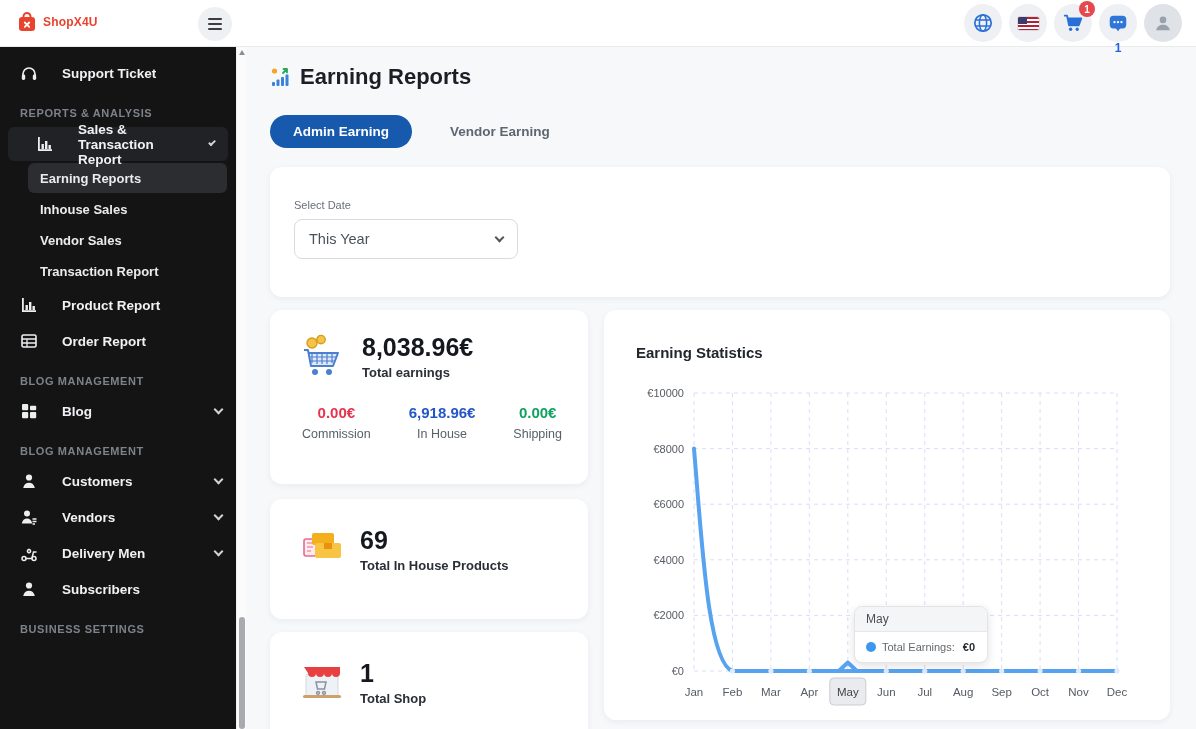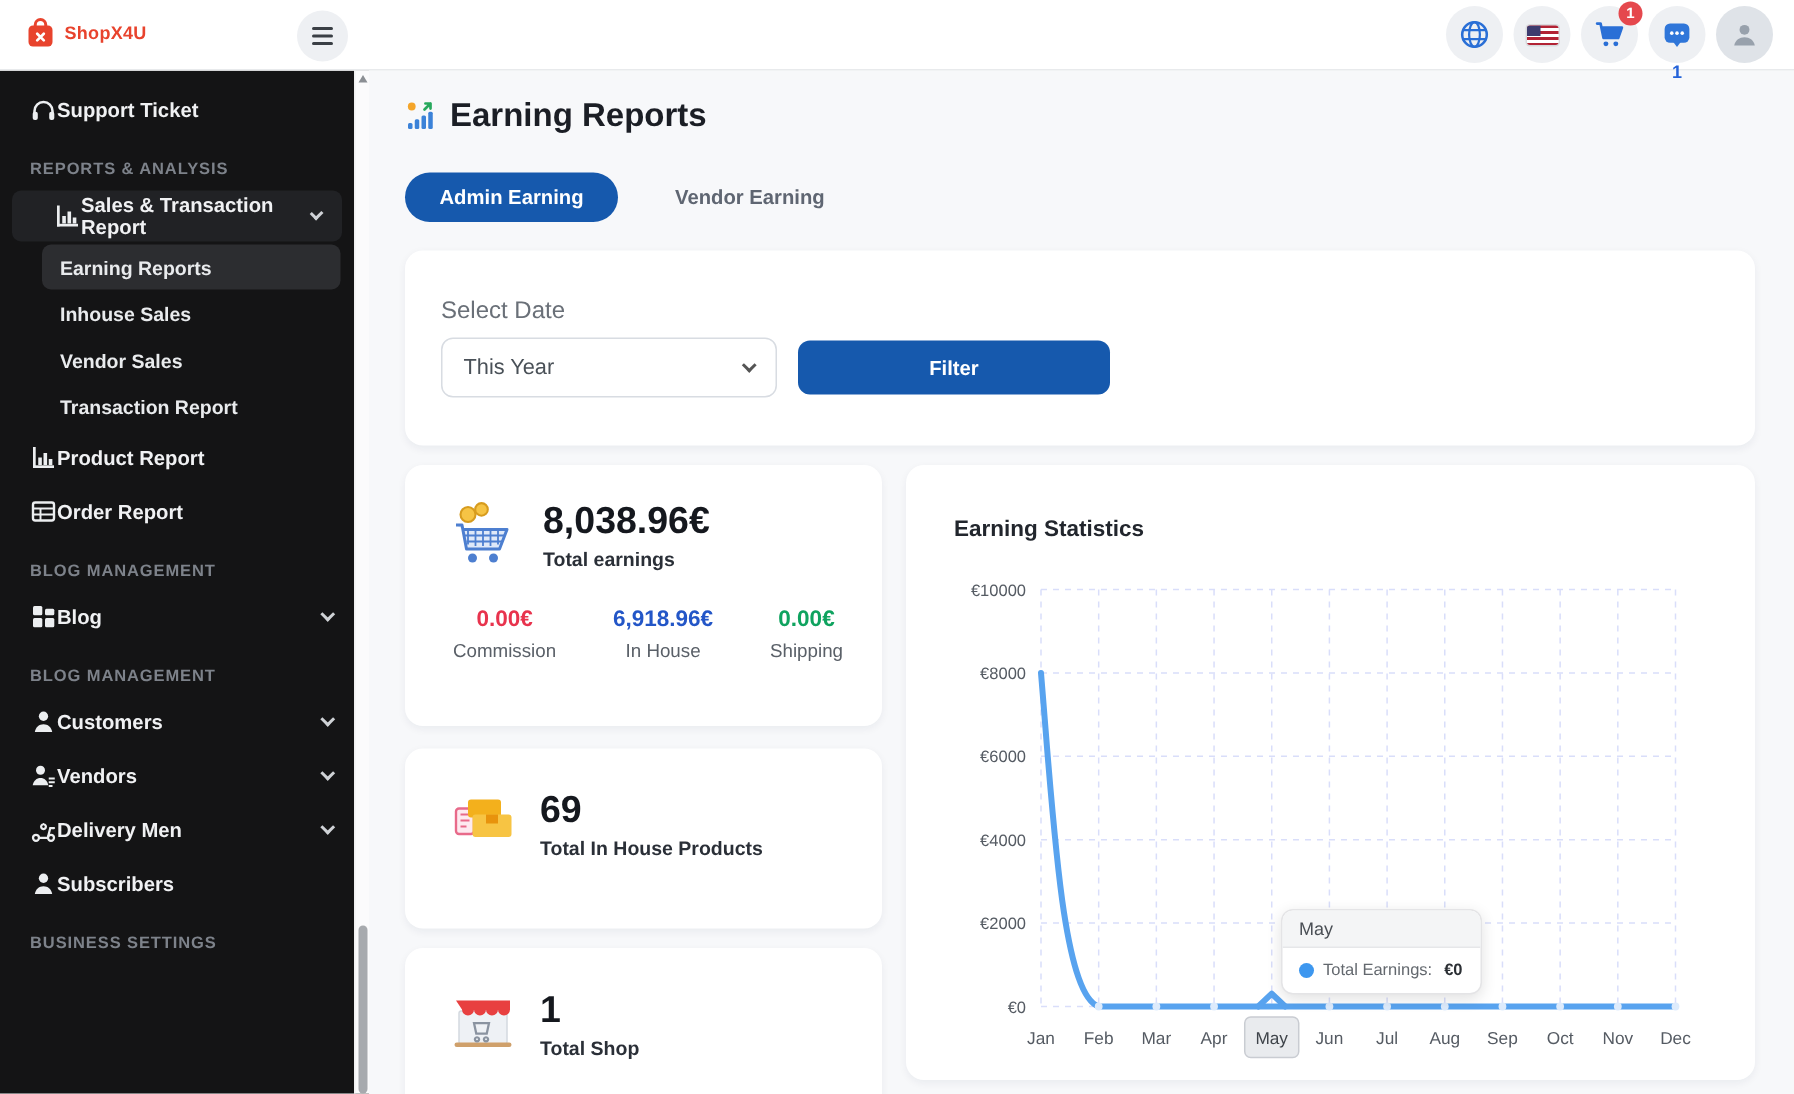--- a/index.html
+++ b/index.html
@@ -19,21 +19,21 @@
   .icon-btn.avatar { background:#dfe3e8; }
   .badge { position:absolute; top:-3px; right:-3px; min-width:16px; height:16px; border-radius:8px; background:#e5484d; color:#fff; font-size:10px; font-weight:700; display:flex; align-items:center; justify-content:center; padding:0 4px; }
   .chat-count { position:absolute; top:37px; left:0; right:0; text-align:center; color:#2563d9; font-size:12px; font-weight:700; }
   .flag { width:21px; height:13px; border-radius:2px; position:relative; overflow:hidden; background:repeating-linear-gradient(to bottom,#b22234 0 2px,#fff 2px 4px); box-shadow:0 0 0 1px #d8dadd; }
   .flag .canton { position:absolute; left:0; top:0; width:9px; height:7px; background:#3c3b6e; }
 
   
   .sidebar { position:absolute; left:0; top:47px; width:246px; height:682px; background:#141415; }
   .side-nav { position:absolute; left:0; top:0; width:236px; height:682px; overflow:hidden; padding-top:8px; }
   .s-section { padding:16px 20px 6px 20px; color:#7d828a; font-size:11px; font-weight:700; letter-spacing:.6px; }
-  .s-link { display:flex; align-items:center; gap:0; height:36px; padding:0 14px 0 20px; color:#f0f1f3; font-size:13.5px; font-weight:600; cursor:pointer; }
+  .s-link { display:flex; align-items:center; gap:24px; height:36px; padding:0 14px 0 20px; color:#f0f1f3; font-size:13.5px; font-weight:600; cursor:pointer; }
   .s-link.highlight { margin:2px 8px; padding-left:28px; background:#212225; border-radius:6px; height:34px; }
   .s-link .grow { flex:1; }
   .s-sub { display:flex; align-items:center; height:30px; margin:1px 9px 1px 28px; padding-left:12px; color:#e9ebed; font-size:13px; font-weight:600; border-radius:6px; cursor:pointer; }
   .s-sub.active { background:#2c2d30; }
   .chev { width:7px; height:7px; border-right:2px solid #cfd2d6; border-bottom:2px solid #cfd2d6; transform:rotate(45deg); margin-top:-3px; }
   .s-icon { width:18px; height:18px; display:flex; align-items:center; justify-content:center; flex:none; }
   .side-scrollbar { position:absolute; right:0; top:0; width:10px; height:682px; background:#fbfbfc; border-left:1px solid #f0f0f0; }
   .side-scrollbar .arrow { position:absolute; top:3px; left:2px; width:0; height:0; border-left:3px solid transparent; border-right:3px solid transparent; border-bottom:5px solid #8b8f94; }
   .side-scrollbar .thumb { position:absolute; bottom:0; left:2px; width:6px; height:112px; background:#a7aaae; border-radius:3px; }
 
@@ -41,21 +41,21 @@
   .main { position:absolute; left:246px; top:47px; width:950px; height:682px; background:#f7f8fa; }
   .title-row { position:absolute; left:24px; top:17px; display:flex; align-items:center; gap:8px; }
   .title-row h1 { font-size:22px; font-weight:800; color:#1b1e25; }
   .tabs { position:absolute; left:24px; top:68px; display:flex; align-items:center; gap:38px; }
   .tab-active { background:#1659ad; color:#fff; border:none; border-radius:999px; padding:9px 23px; font-size:13.5px; font-weight:700; cursor:pointer; font-family:inherit; }
   .tab-plain { background:none; border:none; color:#5f6672; font-size:13.5px; font-weight:700; cursor:pointer; font-family:inherit; }
 
   .card { position:absolute; background:#fff; border-radius:12px; box-shadow:0 2px 6px rgba(20,30,60,.06); }
   .filter-card { left:24px; top:120px; width:900px; height:130px; padding:20px 24px; }
   .filter-card h2 { font-size:15.5px; font-weight:800; color:#1f2329; }
-  .filter-card .lbl { display:block; margin-top:12px; font-size:16px; color:#6a7078; }
+  .filter-card .lbl { display:block; margin-top:12px; font-size:11px; color:#6a7078; }
   .filter-row { display:flex; gap:14px; margin-top:8px; align-items:center; }
   .select { width:224px; height:40px; border:1px solid #d8dce2; border-radius:8px; display:flex; align-items:center; justify-content:space-between; padding:0 14px; font-size:14.5px; color:#4a5158; background:#fff; cursor:pointer; }
   .select .chev { border-color:#555; }
   .btn-primary { width:208px; height:36px; background:#1659ad; color:#fff; border:none; border-radius:8px; font-size:13.5px; font-weight:700; cursor:pointer; font-family:inherit; }
 
   .earnings-card { left:24px; top:263px; width:318px; height:174px; padding:24px 18px 0 30px; }
   .stat-head { display:flex; align-items:flex-start; gap:16px; }
   .stat-value { font-size:25px; font-weight:800; color:#15181e; line-height:1.05; }
   .stat-label { font-size:13px; font-weight:700; color:#2a2f37; margin-top:5px; }
   .breakdown { display:flex; justify-content:space-between; margin-top:24px; padding:0 8px 0 2px; }
@@ -275,21 +275,20 @@
     <button class="tab-plain">Vendor Earning</button>
   </div>
 
   <section class="card filter-card">
     <label class="lbl">Select Date</label>
     <div class="filter-row">
       <div class="select">
         <span>This Year</span>
         <span class="chev"></span>
       </div>
-      <button class="btn-primary">Filter</button>
     </div>
   </section>
 
   <section class="card earnings-card">
     <div class="stat-head">
       <svg width="46" height="44" viewBox="0 0 46 44">
         <circle cx="12" cy="9" r="5" fill="#f6c445" stroke="#d79c1e" stroke-width="1.4"></circle>
         <circle cx="21" cy="5.6" r="4.2" fill="#f6c445" stroke="#d79c1e" stroke-width="1.4"></circle>
         <path d="M4 16h4l3 16h22l5-13H9" fill="#dfe9f8" stroke="#4d7fd0" stroke-width="2" stroke-linejoin="round"></path>
         <path d="M12 19v10M17 19v11M22 19v11M27 19v11M32 19v10M10 23h26M11 27h24" stroke="#4d7fd0" stroke-width="1.2"></path>

